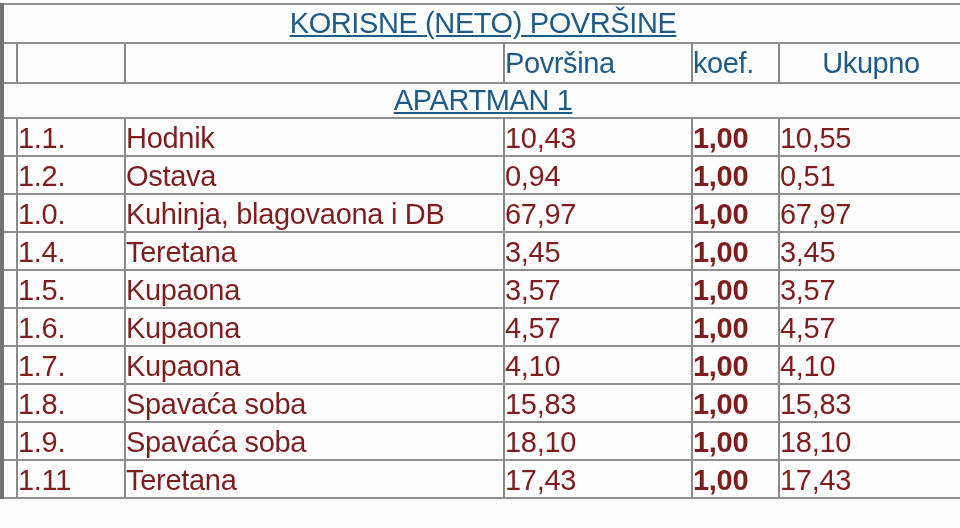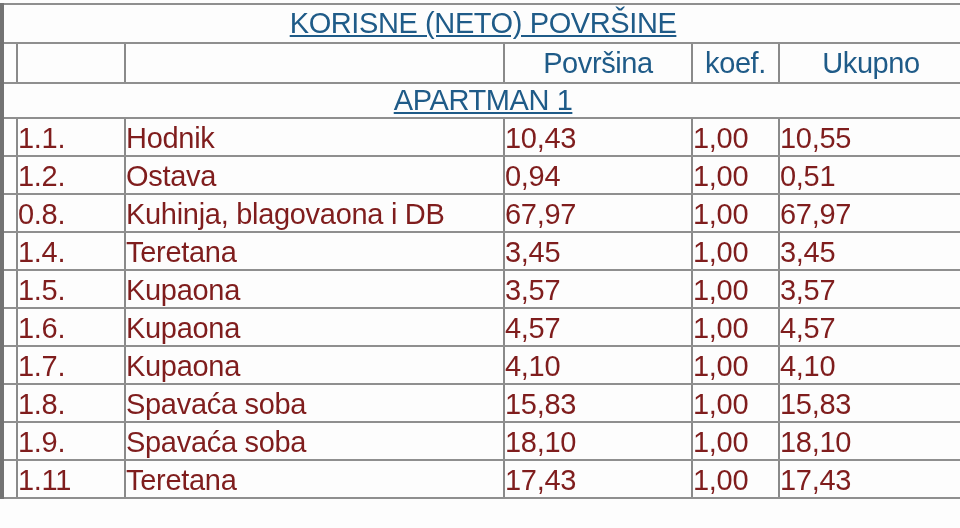--- a/index.html
+++ b/index.html
@@ -48,32 +48,32 @@
   .title-cell {
     text-align: center;
     padding-top: 2px;
   }
   .section-cell {
     text-align: center;
     
     padding-right: 344px;
     padding-top: 2px;
   }
-  .hdr-center { text-align: center; padding-top: 2px; }
+  .hdr-center { text-align: left; padding-top: 2px; }
   .hdr-ukupno { text-align: center; padding-top: 2px; padding-right: 37px; }
   tr.data-row td {
     color: #7f1d1d;
     font-size: 29px;
     letter-spacing: -0.3px;
     padding-top: 2px;
   }
   .c-num  { padding-left: 10px; }
   .c-name { padding-left: 8px; }
   .c-area { padding-left: 8px; }
-  .c-coef { padding-left: 9px; }
+  .c-coef { padding-left: 9px; font-weight: bold; }
   .c-tot  { padding-left: 7px; }
 </style>
 </head>
 <body>
 
 <div class="sheet">
   <table class="area-table">
     <colgroup>
       <col style="width:15px">
       <col style="width:108px">
@@ -112,21 +112,21 @@
     <td class="hb table-left"></td>
     <td class="hb vl c-num">1.2.</td>
     <td class="hb vl c-name">Ostava</td>
     <td class="hb vl c-area">0,94</td>
     <td class="hb vl c-coef">1,00</td>
     <td class="hb vl c-tot">0,51</td>
   </tr>
 
   <tr class="data-row">
     <td class="hb table-left"></td>
-    <td class="hb vl c-num">0.8.</td>
+    <td class="hb vl c-num">1.0.</td>
     <td class="hb vl c-name">Kuhinja, blagovaona i DB</td>
     <td class="hb vl c-area">67,97</td>
     <td class="hb vl c-coef">1,00</td>
     <td class="hb vl c-tot">67,97</td>
   </tr>
 
   <tr class="data-row">
     <td class="hb table-left"></td>
     <td class="hb vl c-num">1.4.</td>
     <td class="hb vl c-name">Teretana</td>

